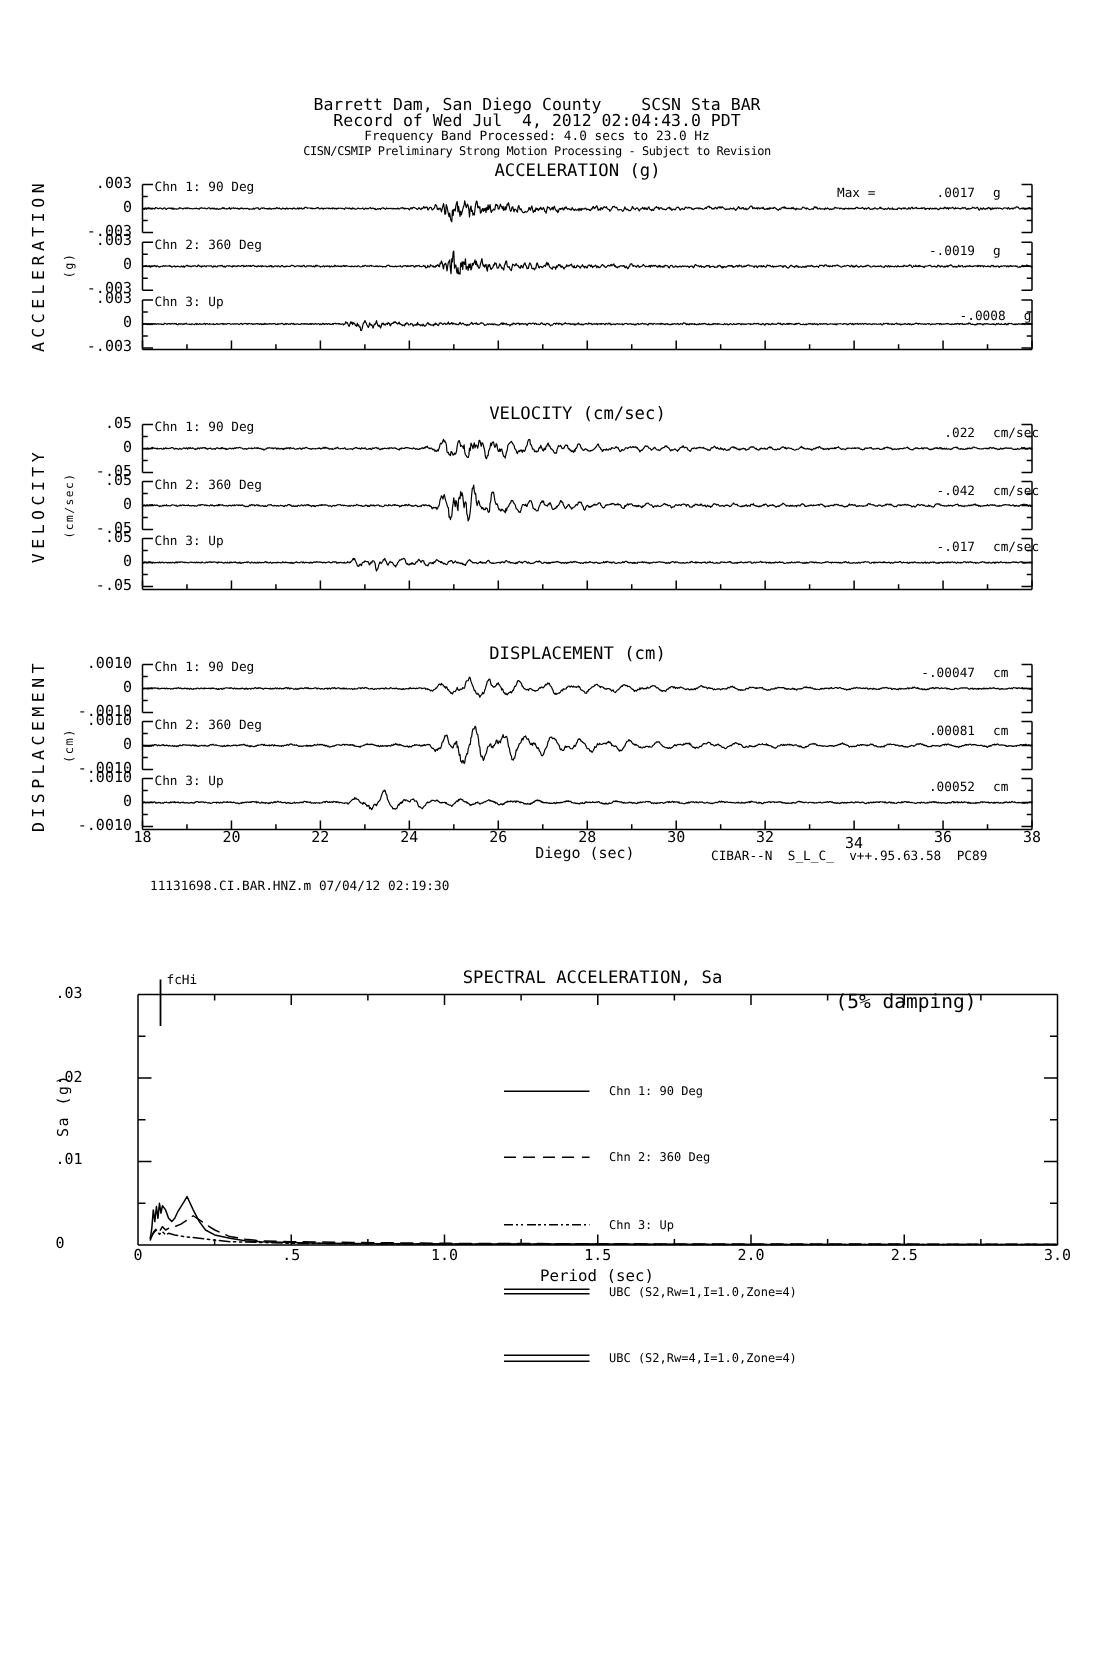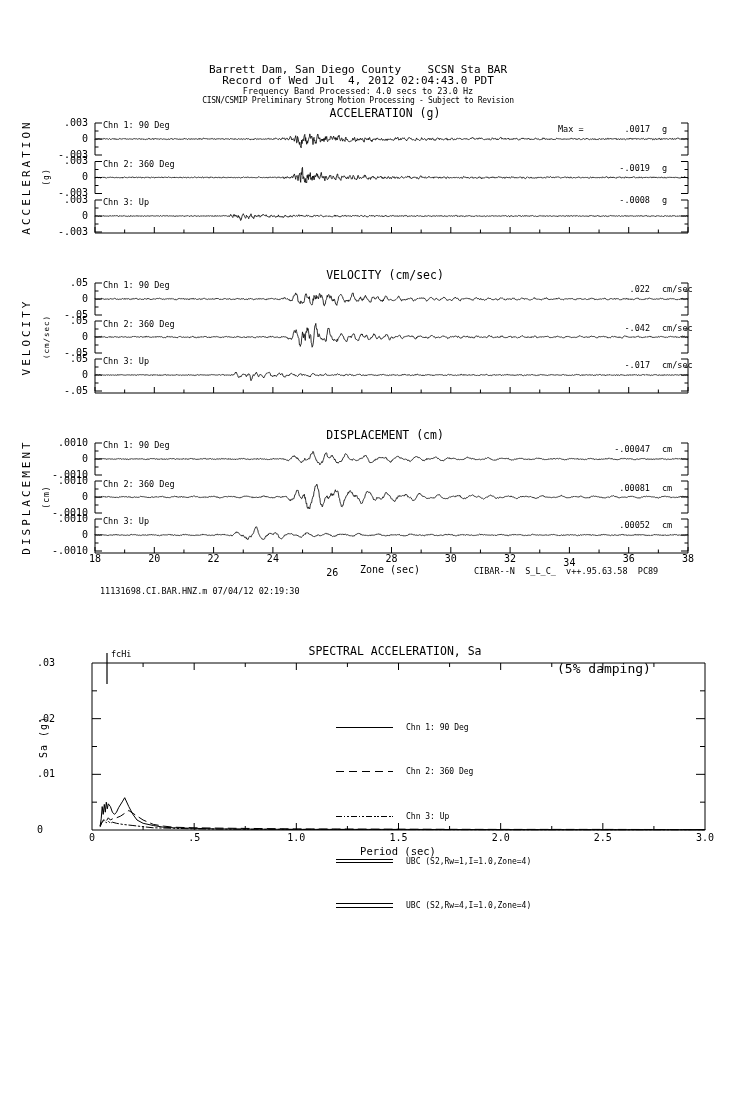--- a/index.html
+++ b/index.html
@@ -325,21 +325,21 @@
   <div class="abs maxrow" style="top:125px;">
     <span class="pfx">Max =</span>
     <span class="val">.0017</span>
     <span class="unt">g</span>
   </div>
   <div class="abs maxrow" style="top:163.5px;">
     <span class="pfx"></span>
     <span class="val">-.0019</span>
     <span class="unt">g</span>
   </div>
-  <div class="abs maxrow" style="top:196px;">
+  <div class="abs maxrow" style="top:207px;justify-content:center;">
     <span class="pfx"></span>
     <span class="val">-.0008</span>
     <span class="unt">g</span>
   </div>
   <div class="abs maxrow" style="top:285px;">
     <span class="pfx"></span>
     <span class="val">.022</span>
     <span class="unt">cm/sec</span>
   </div>
   <div class="abs maxrow" style="top:323.5px;">
@@ -365,28 +365,28 @@
   <div class="abs maxrow" style="top:521px;">
     <span class="pfx"></span>
     <span class="val">.00052</span>
     <span class="unt">cm</span>
   </div>
 
   <div class="abs xtick" style="left:80px;top:554px;">18</div>
   <div class="abs xtick" style="left:139.3px;top:554px;">20</div>
   <div class="abs xtick" style="left:198.6px;top:554px;">22</div>
   <div class="abs xtick" style="left:257.9px;top:554px;">24</div>
-  <div class="abs xtick" style="left:317.2px;top:568px;text-align:center;">26</div>
+  <div class="abs xtick" style="left:317.2px;top:554px;text-align:center;">26</div>
   <div class="abs xtick" style="left:376.5px;top:554px;">28</div>
   <div class="abs xtick" style="left:435.8px;top:554px;">30</div>
   <div class="abs xtick" style="left:495.1px;top:554px;">32</div>
   <div class="abs xtick" style="left:554.4px;top:558px;">34</div>
   <div class="abs xtick" style="left:613.7px;top:554px;">36</div>
   <div class="abs xtick" style="left:673px;top:554px;">38</div>
-  <div class="abs ctr" style="left:338px;top:563.5px;width:104px;font-size:10px;">Zone (sec)</div>
+  <div class="abs ctr" style="left:338px;top:563.5px;width:104px;font-size:10px;">Diego (sec)</div>
 
   <div class="abs ftr" style="left:100px;top:567px;margin-top:20px;">11131698.CI.BAR.HNZ.m 07/04/12 02:19:30</div>
   <div class="abs ftr" style="left:474px;top:567px;">CIBAR--N  S_L_C_  v++.95.63.58  PC89</div>
 
   <div class="abs ctr" style="left:95px;top:643.5px;width:600px;font-size:11.5px;">SPECTRAL ACCELERATION, Sa</div>
   <div class="abs" style="left:557px;top:661px;font-size:13px;">(5% damping)</div>
   <div class="abs" style="left:111px;top:649px;font-size:8.5px;">fcHi</div>
   <div class="abs vunit" style="left:43px;top:737px;font-size:10px;">Sa (g)</div>
   <div class="abs sylab" style="top:658px;">.03</div>
   <div class="abs sylab" style="top:713.7px;">.02</div>

